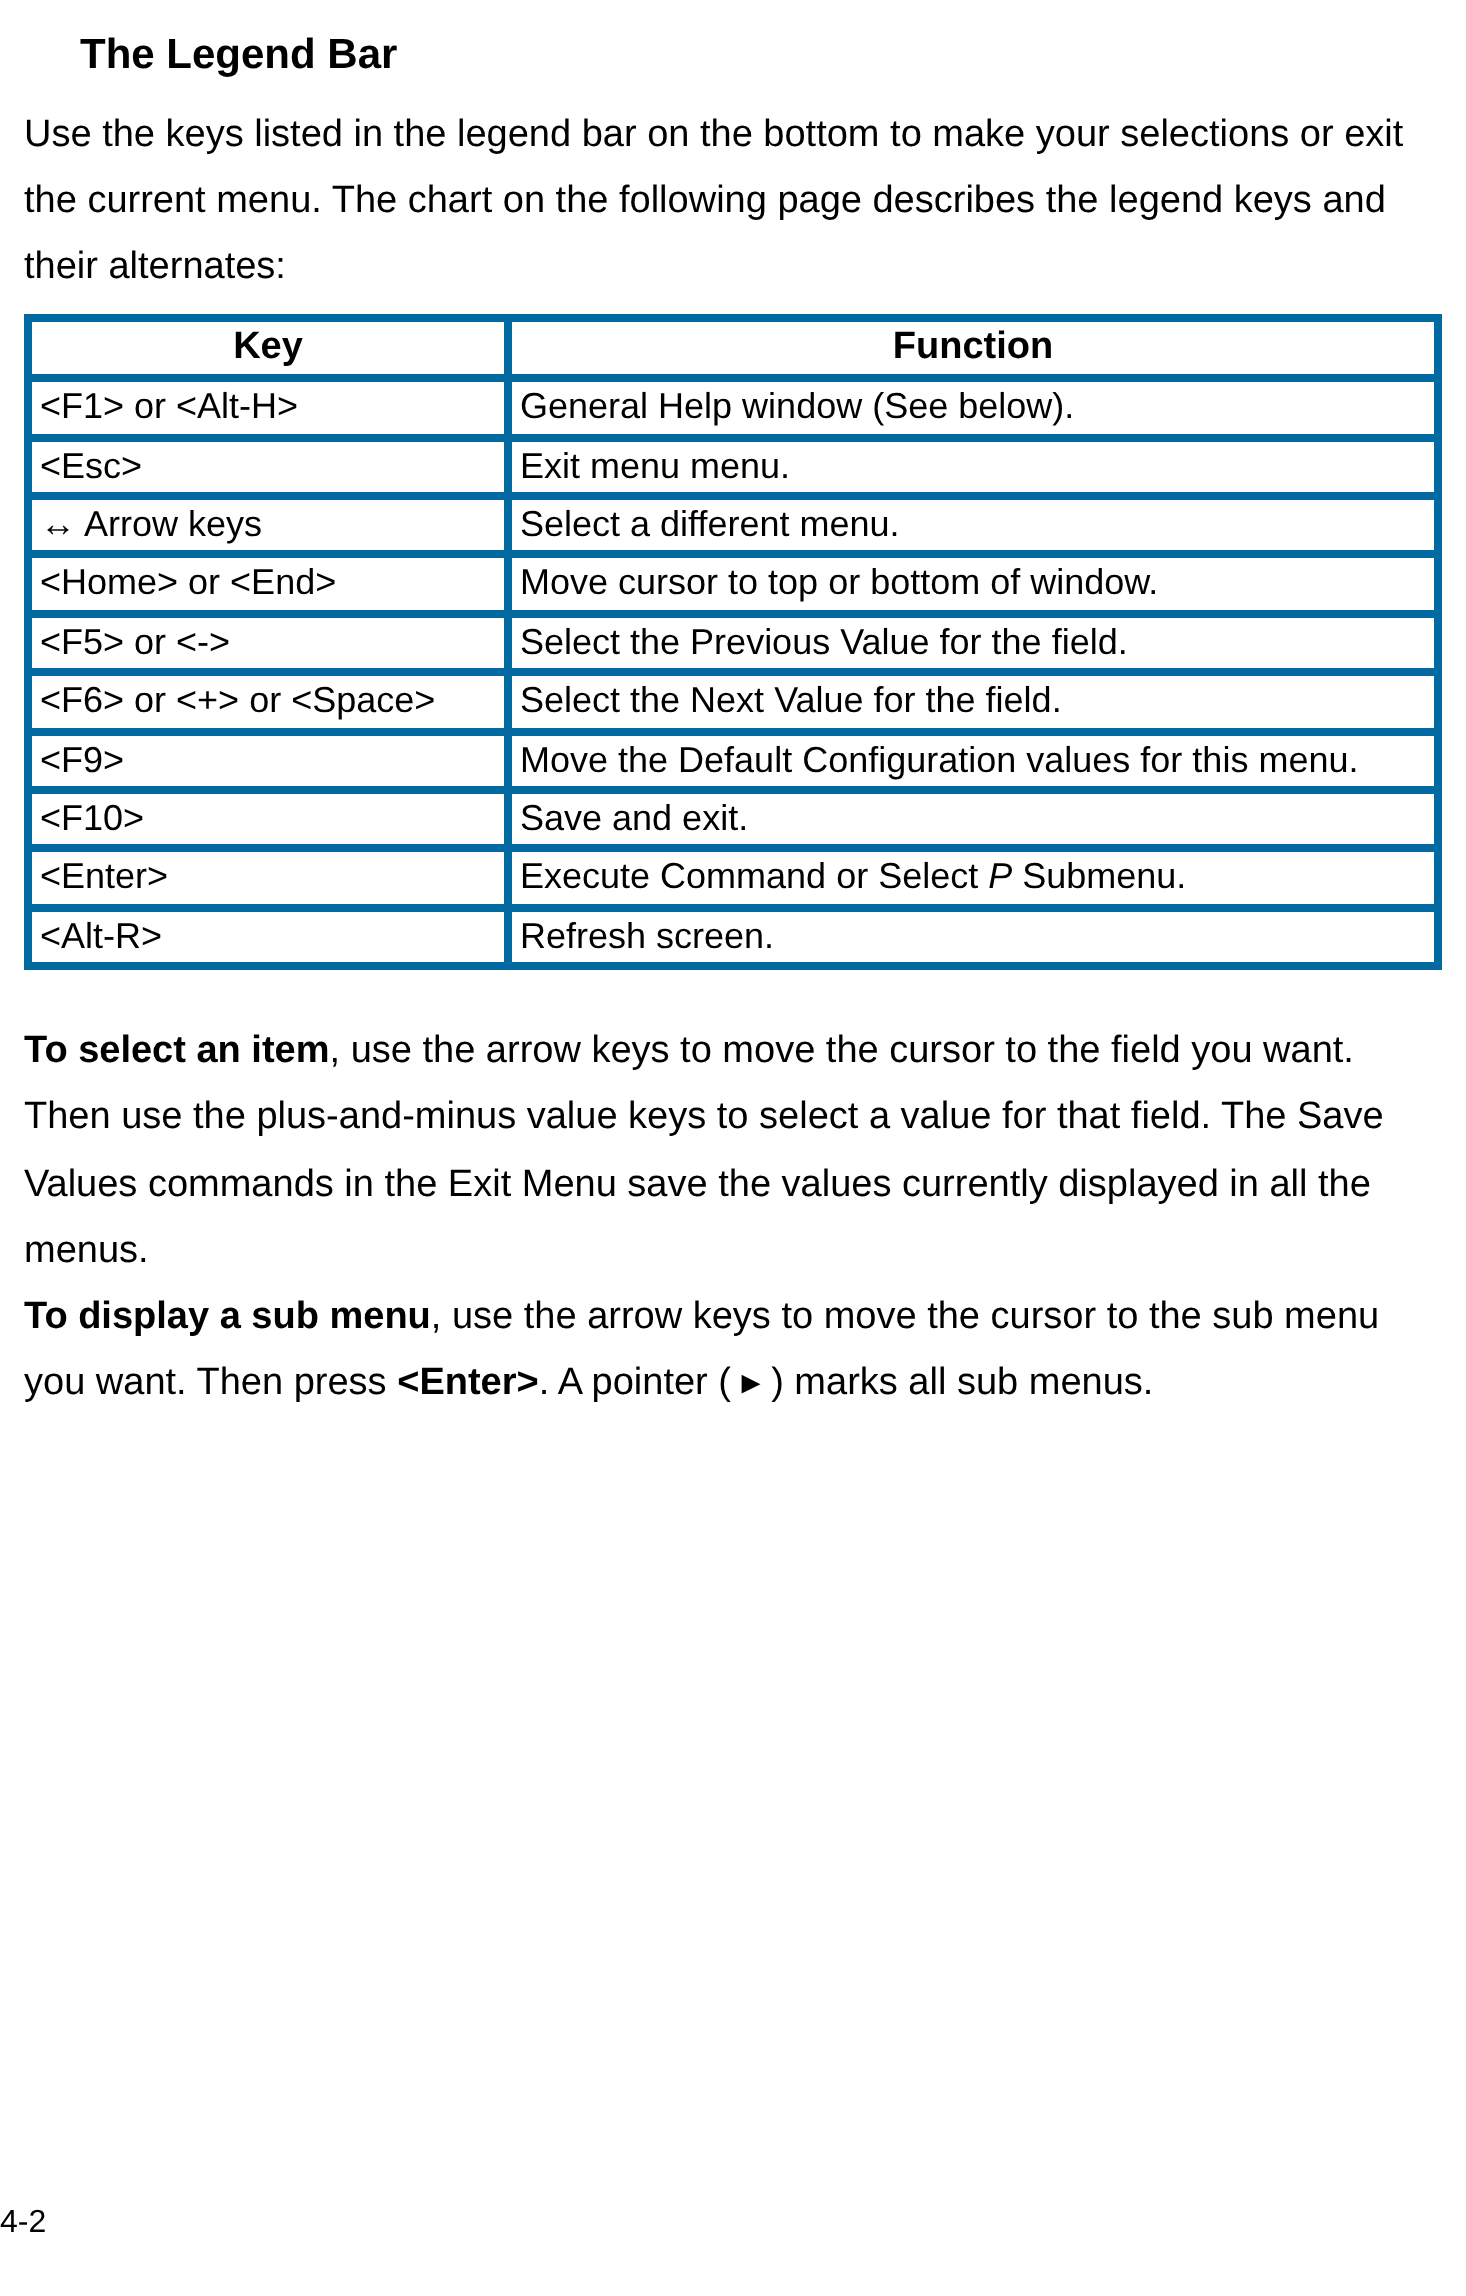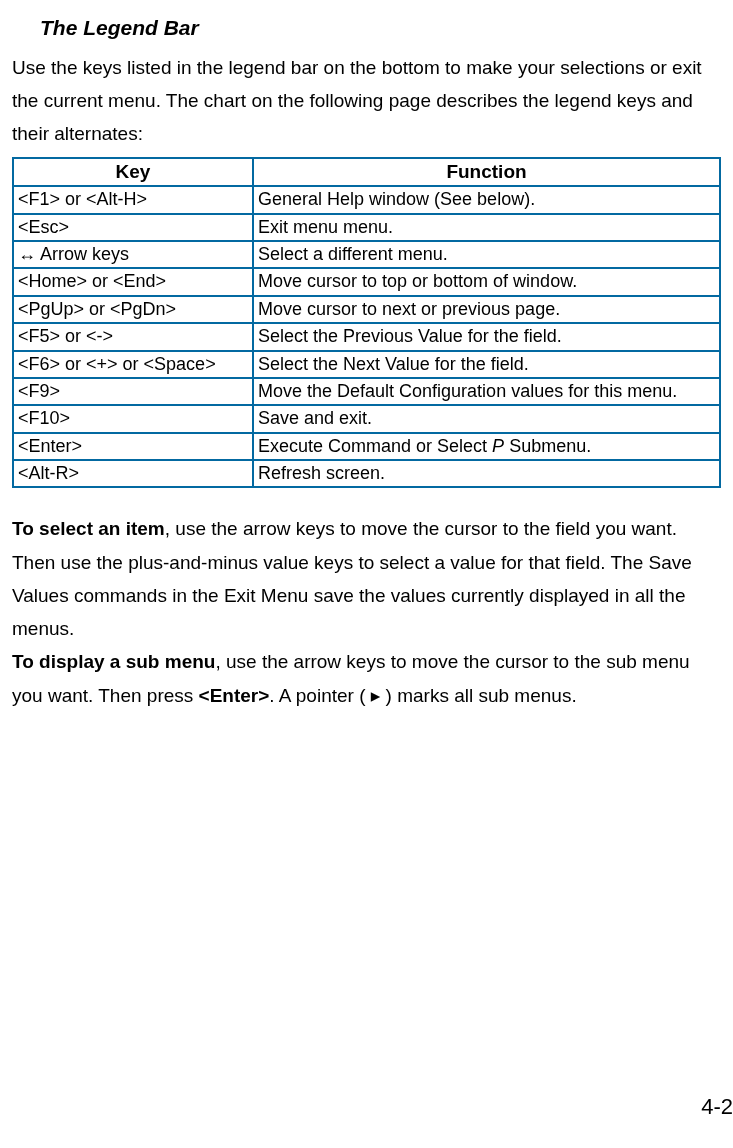--- a/index.html
+++ b/index.html
@@ -11,40 +11,39 @@
       font-family: Arial, Helvetica, sans-serif;
       width: 733px;
       height: 1148px;
       padding: 10px 12px;
       background: #fff;
       color: #000;
       font-size: 19px;
       line-height: 1.75;
     }
     .heading {
-      font-style: italic;
       font-weight: bold;
       font-size: 21px;
       margin-left: 28px;
       margin-bottom: 4px;
     }
     .intro {
       font-size: 19px;
       line-height: 1.75;
       margin-bottom: 6px;
     }
     table {
       width: 100%;
       border-collapse: collapse;
       font-size: 18px;
       line-height: 1.3;
       margin-bottom: 24px;
     }
     th, td {
-      border: 2px solid #0369a1;
+      border: 4px solid #0369a1;
       padding: 1px 4px;
       text-align: left;
       vertical-align: top;
     }
     th {
       font-weight: bold;
       text-align: center;
       font-size: 19px;
     }
     .col-key {
@@ -58,22 +57,22 @@
       font-weight: bold;
     }
     .italic {
       font-style: italic;
     }
     .page-num {
       position: absolute;
       bottom: 22px;
       left: 0;
       width: 733px;
-      text-align: right;
-      font-size: 22px;
+      text-align: left;
+      font-size: 16px;
     }
   </style>
 </head>
 <body>
 
 <div class="heading">The Legend Bar</div>
 
 <p class="intro">Use the keys listed in the legend bar on the bottom to make your selections or exit the current menu. The chart on the following page describes the legend keys and their alternates:</p>
 
 <table>
@@ -92,24 +91,20 @@
         <td class="col-key">&lt;Esc&gt;</td>
         <td>Exit menu menu.</td>
       </tr>
       <tr>
         <td class="col-key">↔ Arrow keys</td>
         <td>Select a different menu.</td>
       </tr>
       <tr>
         <td class="col-key">&lt;Home&gt; or &lt;End&gt;</td>
         <td>Move cursor to top or bottom of window.</td>
-      </tr>
-      <tr>
-        <td class="col-key">&lt;PgUp&gt; or &lt;PgDn&gt;</td>
-        <td>Move cursor to next or previous page.</td>
       </tr>
       <tr>
         <td class="col-key">&lt;F5&gt; or &lt;-&gt;</td>
         <td>Select the Previous Value for the field.</td>
       </tr>
       <tr>
         <td class="col-key">&lt;F6&gt; or &lt;+&gt; or &lt;Space&gt;</td>
         <td>Select the Next Value for the field.</td>
       </tr>
       <tr>

